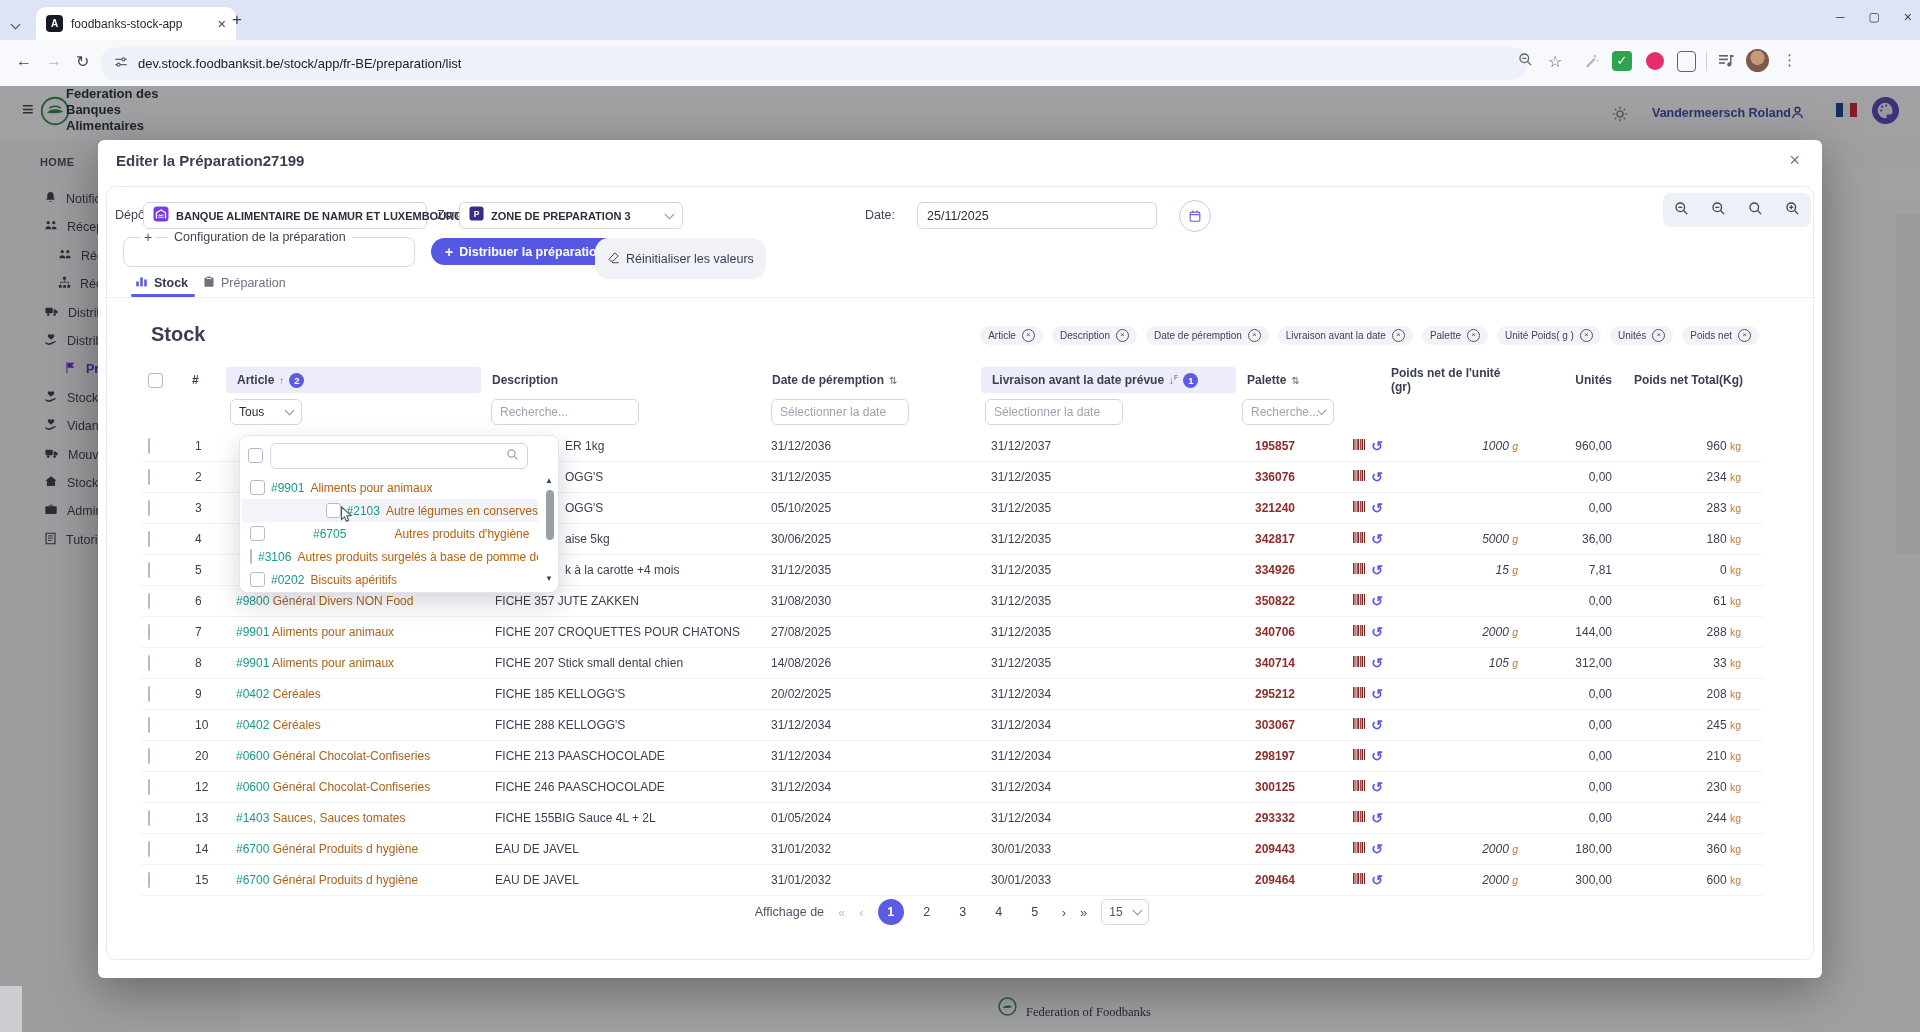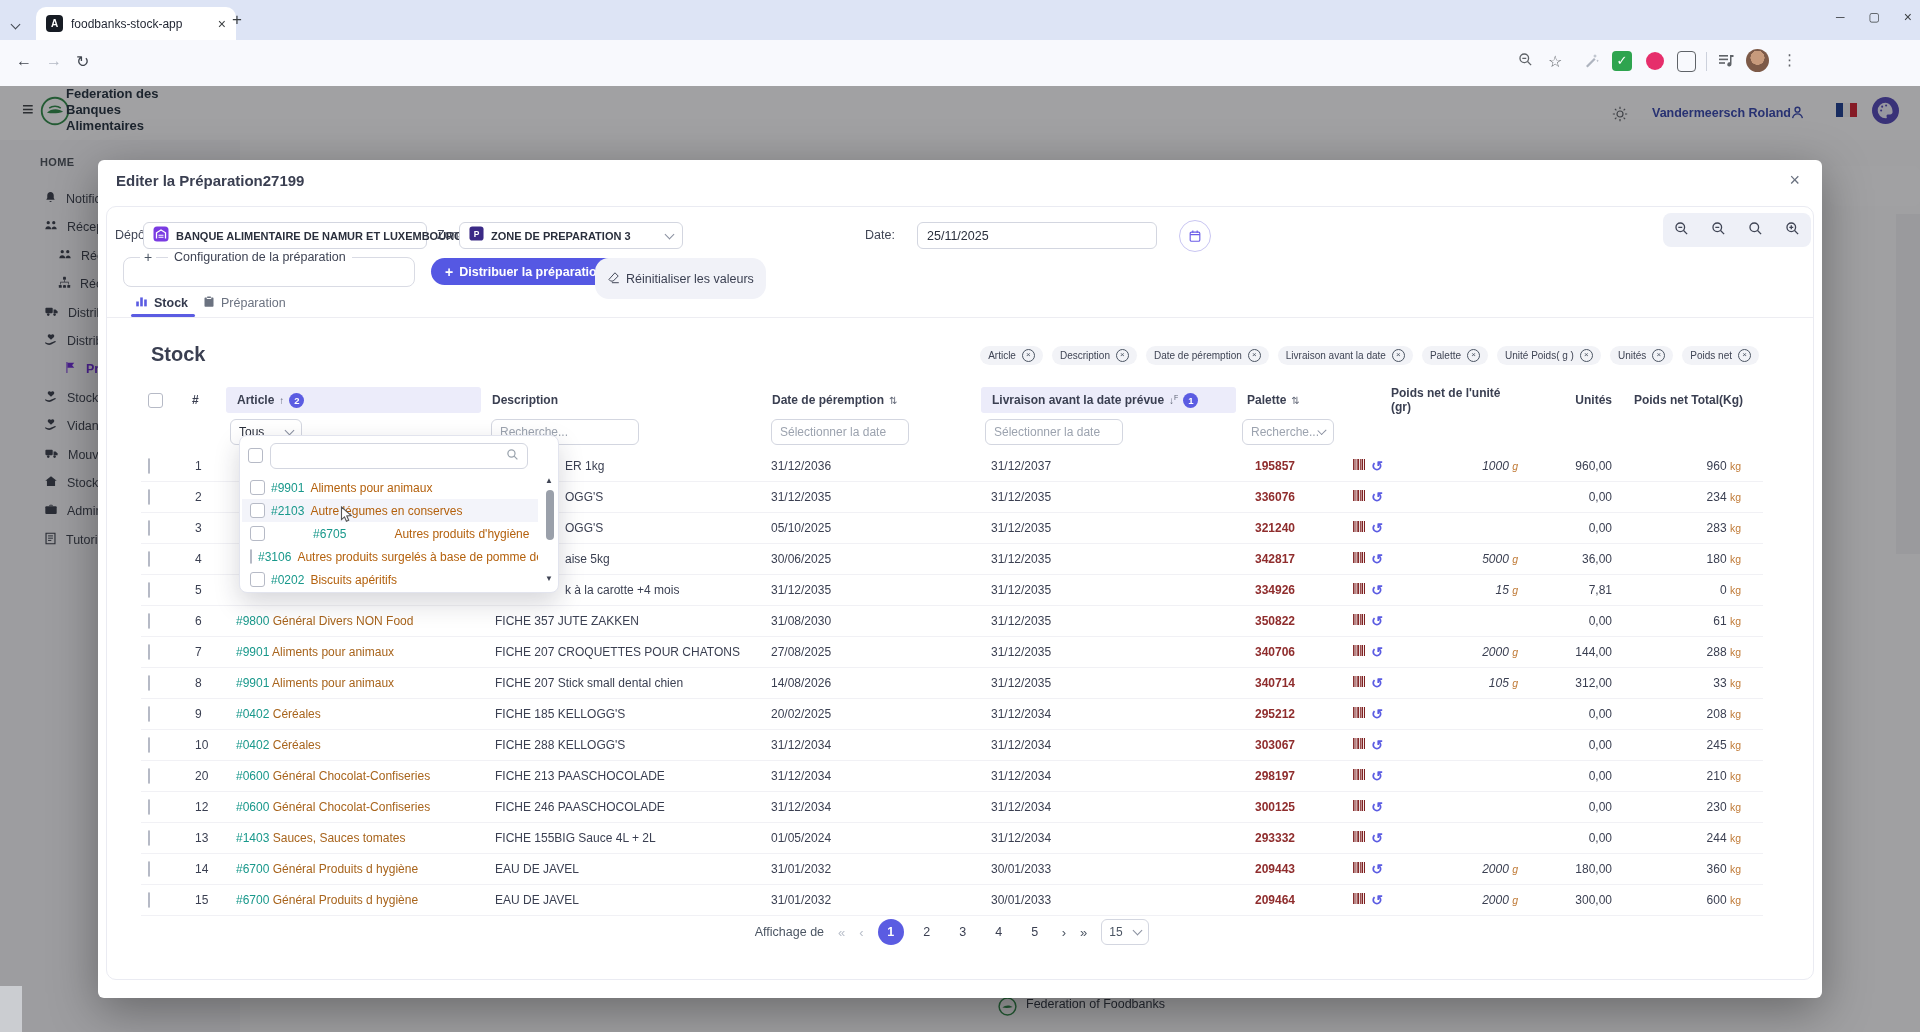--- a/index.html
+++ b/index.html
@@ -42,28 +42,28 @@
   .hdr-user{position:absolute;left:1652px;top:20px;font-size:12.5px;color:#3646ad;font-weight:bold;}
   .flag{position:absolute;left:1836px;top:17px;width:21px;height:14px;display:flex;}
   .flag i{flex:1;}
   .sidebar{position:absolute;left:0;top:140px;width:240px;height:892px;background:#f8f9fb;}
   .side-section{position:absolute;left:40px;font-size:11px;font-weight:bold;color:#4a5058;letter-spacing:.4px;}
   .side-item{position:absolute;display:flex;align-items:center;gap:9px;font-size:12.5px;color:#3a3f4a;white-space:nowrap;}
   .side-item.active{color:#6d28d9;font-weight:bold;}
   .content-bg{position:absolute;left:240px;top:140px;width:1680px;height:892px;background:#fdfdfe;}
   .remnant1{position:absolute;left:1830px;top:166px;width:90px;height:40px;background:#fff;border-radius:6px;}
   .remnant2{position:absolute;left:1896px;top:214px;width:24px;height:340px;background:#f4f4f6;}
-  .site-footer{position:absolute;left:998px;top:997px;display:flex;align-items:flex-start;gap:9px;}
+  .site-footer{position:absolute;left:998px;top:997px;display:flex;align-items:flex-end;gap:9px;font-family:Liberation Serif, serif;}
   .footer-text{font-size:12.5px;color:#2f3640;}
   .overlay{position:absolute;left:0;top:86px;width:1920px;height:946px;background:rgba(20,20,24,0.40);z-index:10;}
   .corner-block{position:absolute;left:0;top:986px;width:22px;height:46px;background:#cbcdd1;z-index:12;}
 
   
   .modal{position:absolute;left:98px;top:140px;width:1724px;height:838px;background:#fff;
-       border-radius:6px;box-shadow:0 12px 48px rgba(0,0,0,.35);z-index:20;margin-top:20px;}
+       border-radius:6px;box-shadow:0 12px 48px rgba(0,0,0,.35);z-index:20;}
   .modal-title{position:absolute;left:18px;top:12px;font-size:15px;font-weight:bold;color:#3a3f51;}
   .modal-close{position:absolute;right:22px;top:10px;font-size:18px;color:#6b7280;cursor:default;}
   .panel{position:absolute;left:8px;top:46px;width:1706px;height:772px;border:1px solid #eaebf2;border-radius:10px;}
 
   .f-label{position:absolute;font-size:12.5px;color:#3f4454;}
   .select,.input{position:absolute;height:27px;border:1px solid #d3d6e0;border-radius:6px;background:#fff;
        display:flex;align-items:center;gap:7px;padding:0 9px;box-sizing:border-box;}
   .sel-text{font-size:11px;font-weight:bold;color:#2a2f3c;white-space:nowrap;}
   .input-val{font-size:12.5px;color:#2a2f3c;}
   .chev{display:inline-block;width:6px;height:6px;border-right:1.5px solid #8a90a0;
@@ -136,21 +136,21 @@
        align-items:center;padding:0 7px;box-sizing:border-box;gap:6px;font-size:12px;}
 
   
   .dropdown{position:absolute;left:239px;top:435px;width:318px;height:156px;background:#fff;z-index:30;
        border:1px solid #e2e4ee;border-radius:8px;box-shadow:0 10px 26px rgba(25,28,50,.18);}
   .dd-search{position:absolute;left:30px;top:7px;width:258px;height:26px;border:1px solid #d3d6e0;
        border-radius:6px;display:flex;align-items:center;padding:0 8px;box-sizing:border-box;}
   .dd-cb{position:absolute;left:8px;top:12px;}
   .dd-item{position:absolute;left:2px;width:296px;height:23px;display:flex;align-items:center;gap:6px;
        padding-left:8px;box-sizing:border-box;font-size:12px;white-space:nowrap;overflow:hidden;}
-  .dd-item.hover{background:#f3f4fa;}
+  .dd-item.hover{background:#f3f4fa;justify-content:flex-end;}
   .dd-code{color:#18988b;}
   .dd-label{color:#b4610d;}
   .dd-scroll-up{position:absolute;right:5px;top:40px;font-size:8px;color:#3f4454;}
   .dd-scroll-dn{position:absolute;right:5px;top:138px;font-size:8px;color:#3f4454;}
   .dd-thumb{position:absolute;right:4px;top:54px;width:8px;height:50px;background:#9aa0aa;border-radius:4px;}
   .cursor{position:absolute;left:100px;top:70px;z-index:31;}
 </style>
 </head>
 <body>
 
@@ -167,20 +167,30 @@
     <div class="win-controls">
       <span class="win-btn">─</span>
       <span class="win-btn">▢</span>
       <span class="win-btn" style="font-size:14px;">×</span>
     </div>
   </div>
   <div class="toolbar"></div>
   <span class="nav-btn" style="left:16px;">←</span>
   <span class="nav-btn" style="left:46px;color:#b3b9c4;">→</span>
   <span class="nav-btn" style="left:76px;">↻</span>
+  <div class="omnibox">
+    <span>
+      <svg viewBox="0 0 16 16" width="14" height="14" stroke="#5f6368" stroke-width="1.4" fill="none">
+          <path d="M1.5 5h7.5M12.5 5h2M1.5 11h2.5M7 11h7.5"></path>
+          <circle cx="10.8" cy="5" r="1.7"></circle>
+          <circle cx="5.2" cy="11" r="1.7"></circle>
+        </svg>
+    </span>
+    <span class="url-text">dev.stock.foodbanksit.be/stock/app/fr-BE/preparation/list</span>
+  </div>
   <span class="tb-icon" style="left:1518px;">
     <svg viewBox="0 0 16 16" width="15" height="15" fill="none" stroke="#5f6368" stroke-width="1.4">
         <circle cx="6.7" cy="6.7" r="4.6"></circle>
         <path d="M10.2 10.2 14 14M4.6 6.7h4.2"></path>
       </svg>
   </span>
   <span class="tb-icon" style="left:1548px;font-size:16px;">☆</span>
   <span class="tb-icon" style="left:1584px;">
     <svg viewBox="0 0 16 16" width="16" height="16" fill="#aeb4bf">
         <path d="M2 14 10 6l1.6 1.6-8 8zM11 2l.6 1.6L13.2 4l-1.6.6L11 6.2l-.6-1.6L8.8 4l1.6-.4zM13.6 7.4l.4 1 1 .4-1 .4-.4 1-.4-1-1-.4 1-.4z"></path>

